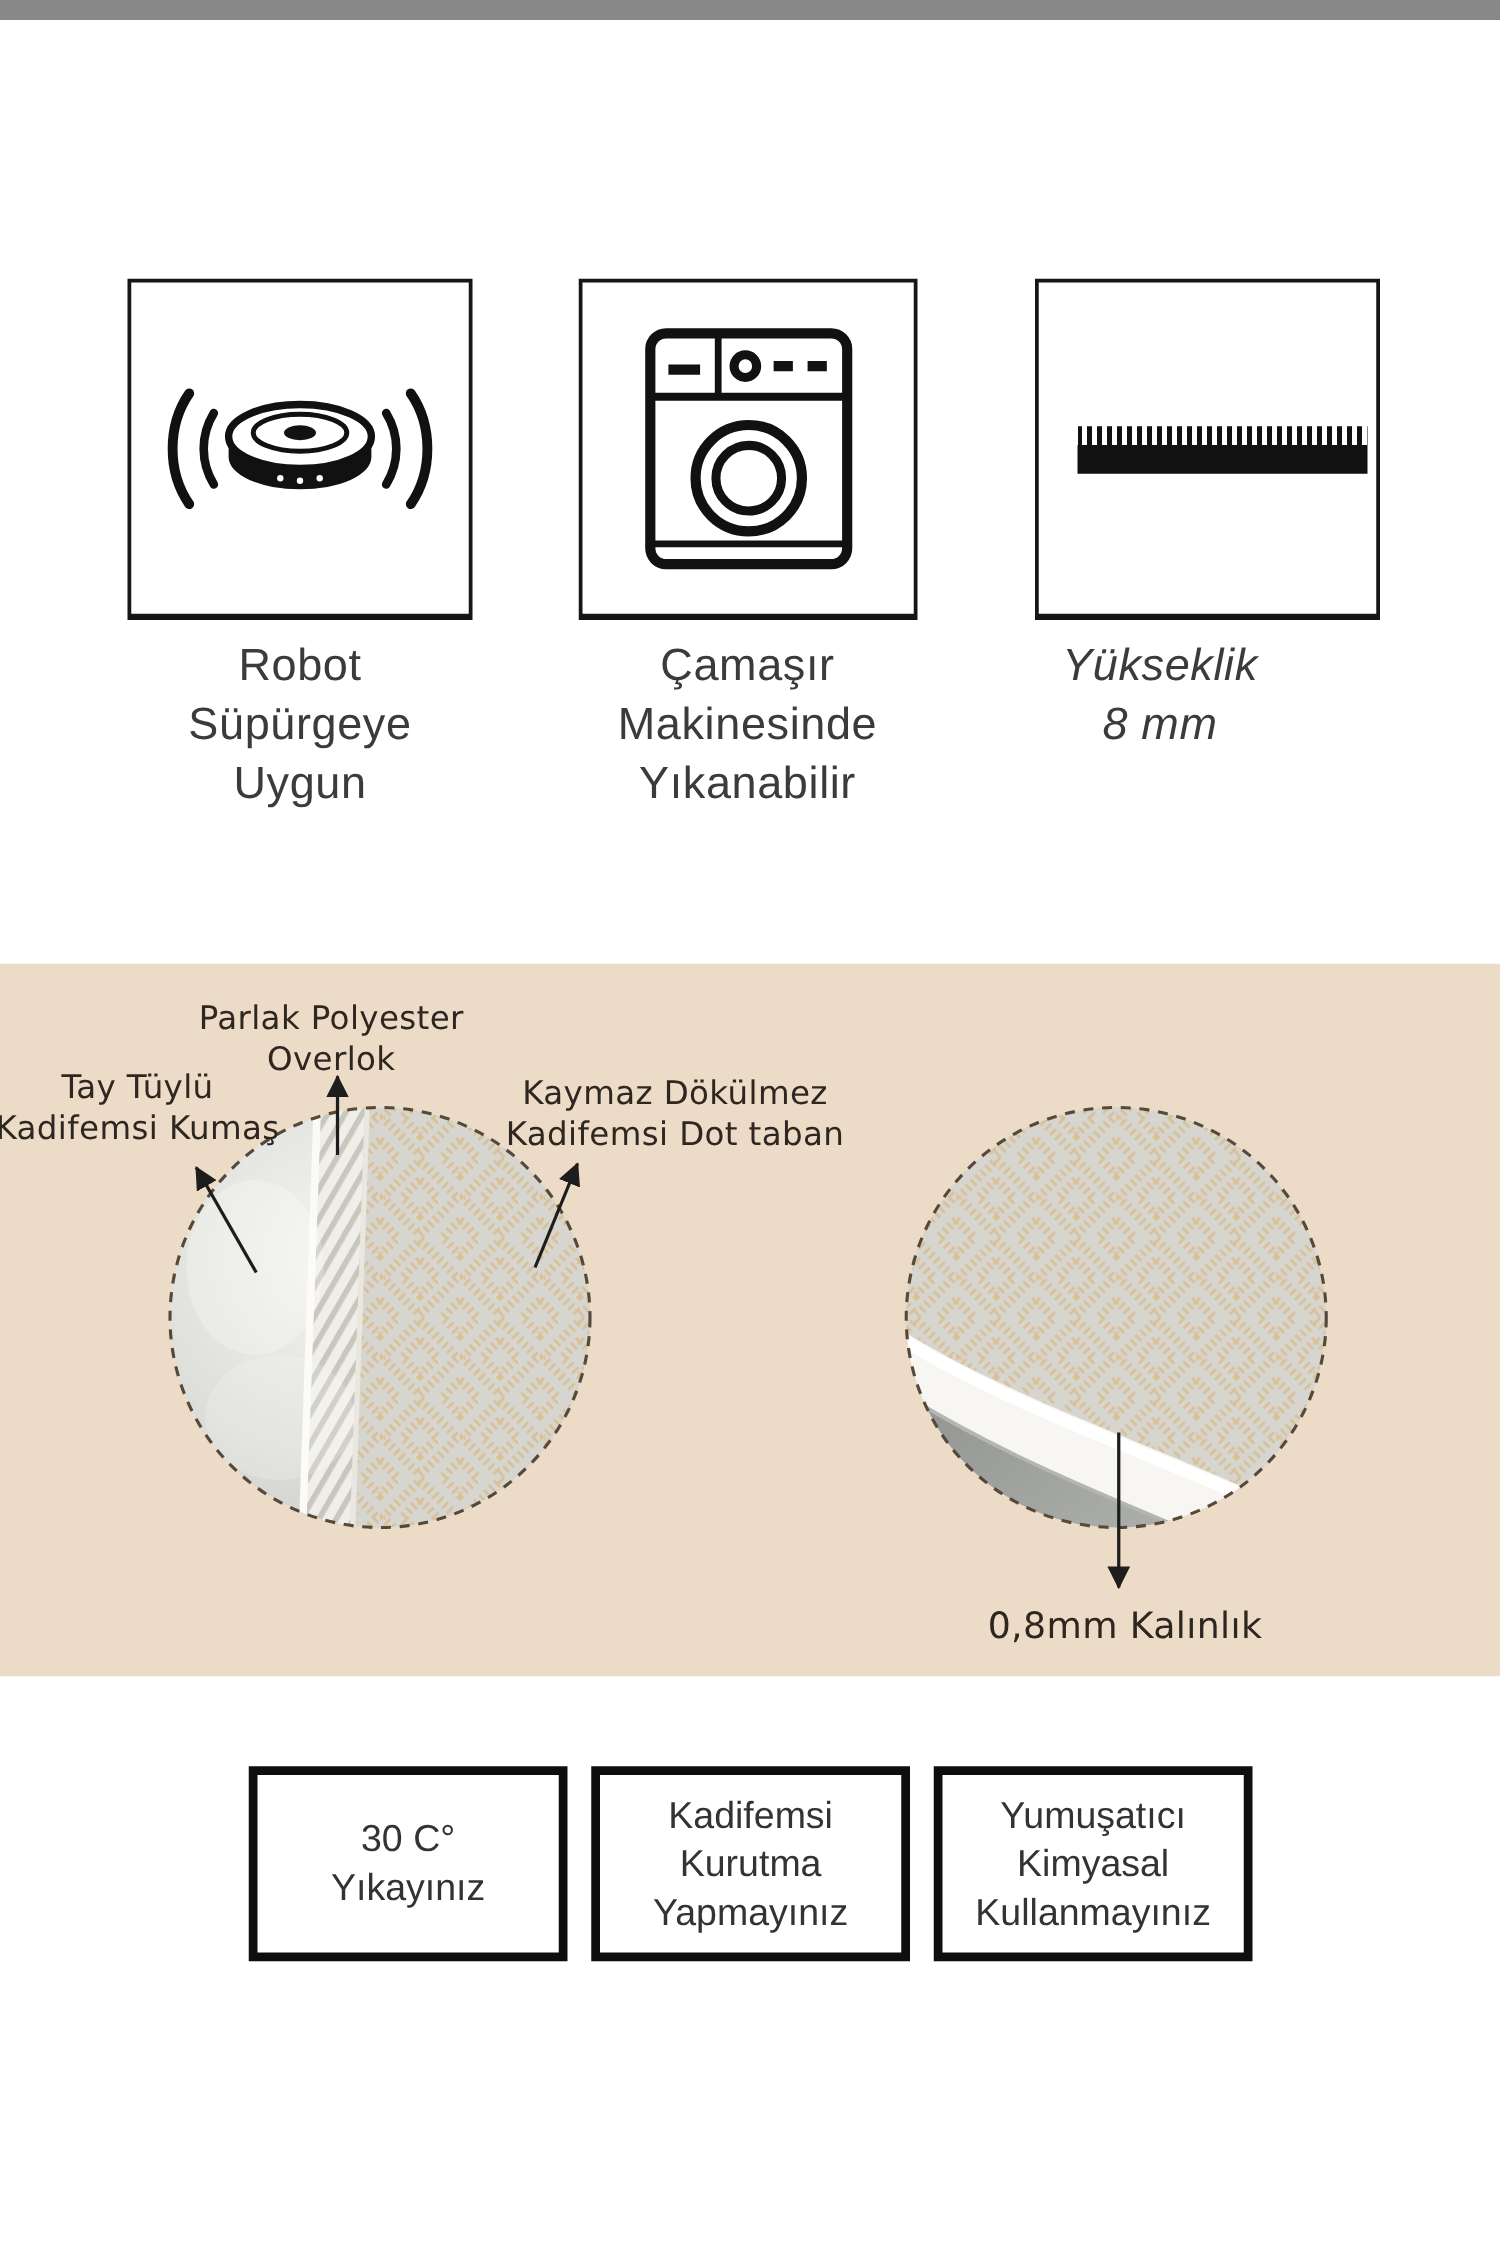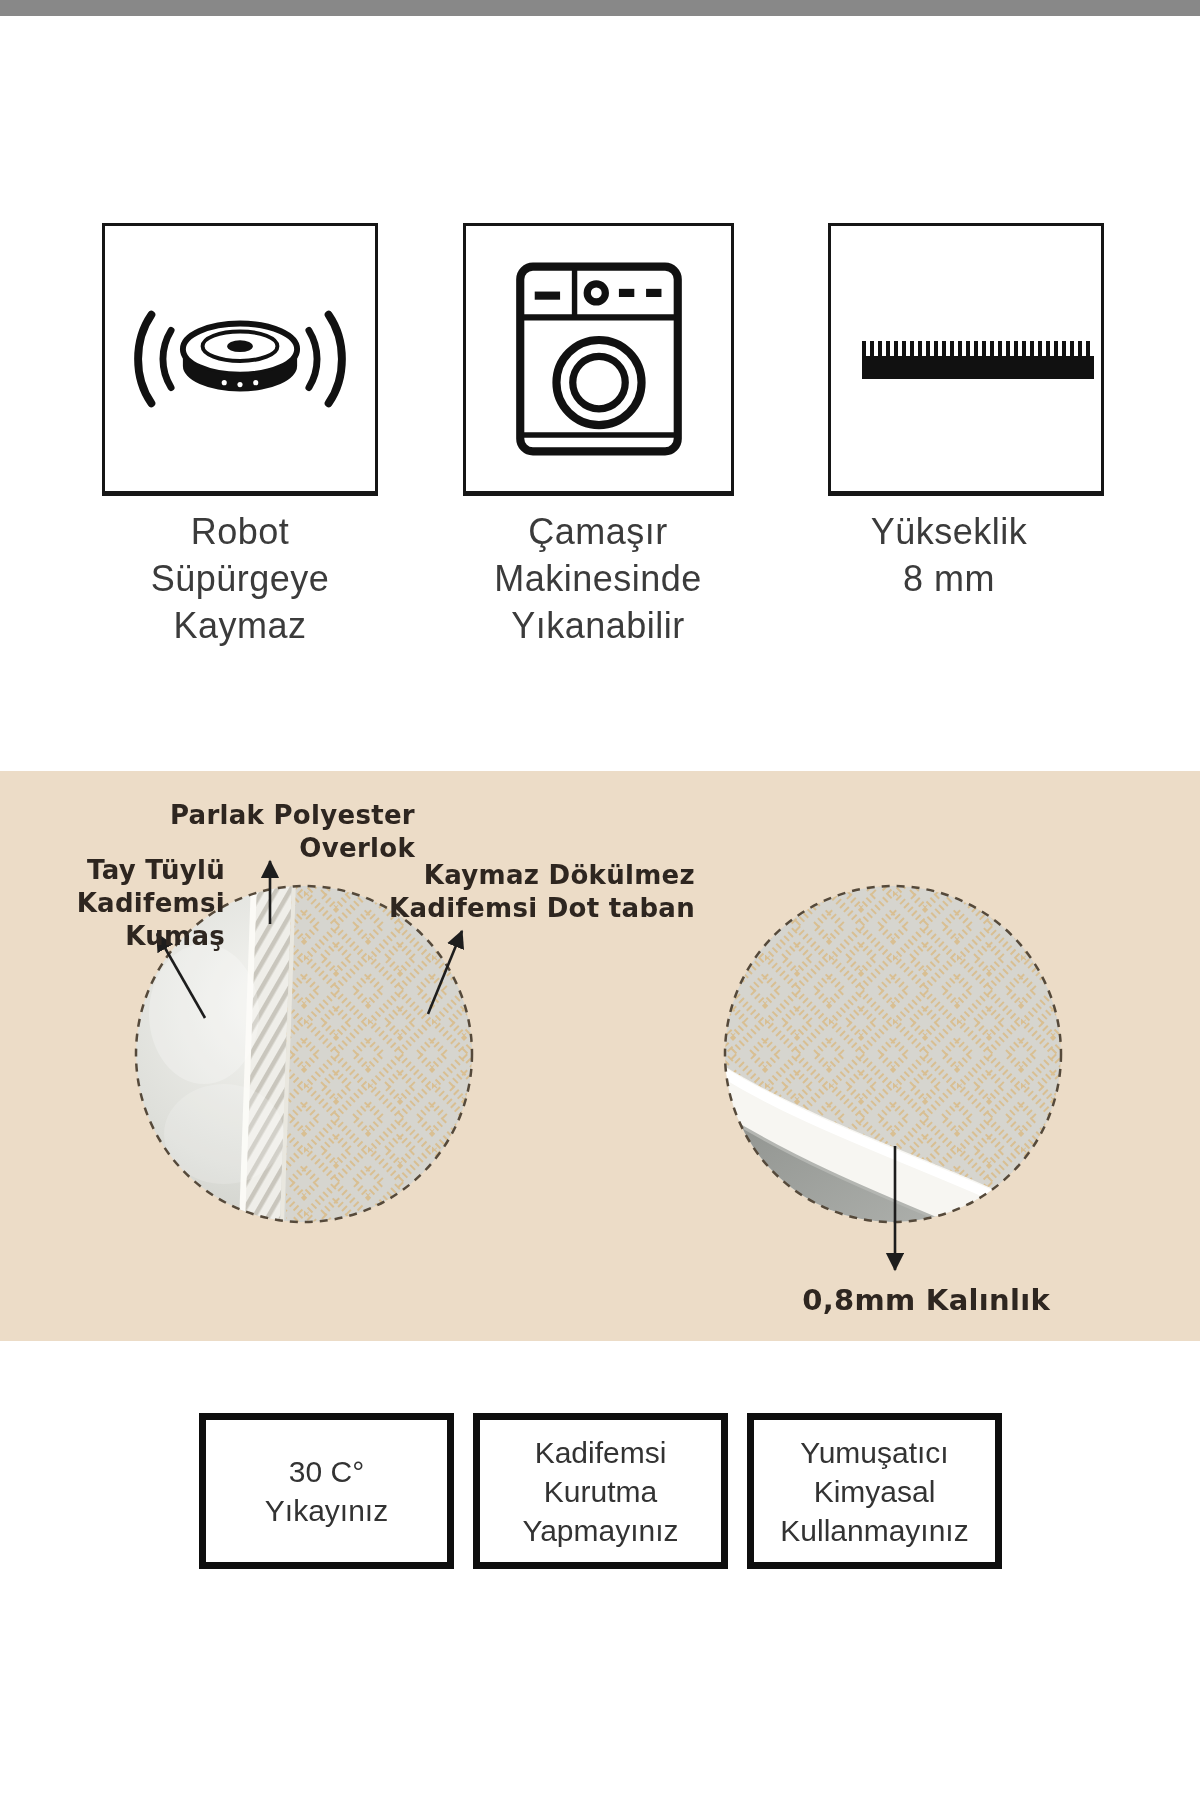--- a/index.html
+++ b/index.html
@@ -31,22 +31,22 @@
     font-size:36px;line-height:47px;font-weight:400;letter-spacing:.5px;
   }
   .feature-label span{display:block;}
   
   .beige-band{
     position:absolute;left:0;top:755px;width:1200px;height:570px;
     background:var(--beige-band,#ecdcc7);
   }
   .circle-photo{position:absolute;width:344px;height:344px;}
   .hand{
-    position:absolute;text-align:right;
-    font-family:"DejaVu Sans",sans-serif;font-weight:700;
+    position:absolute;text-align:center;
+    font-family:"DejaVu Sans",sans-serif;font-weight:400;
     color:var(--annotation-ink,#2e2620);
     font-size:26px;line-height:33px;letter-spacing:.3px;
   }
   .hand span{display:block;}
   .arrows-overlay{position:absolute;left:0;top:755px;width:1200px;height:570px;pointer-events:none;}
   
   .care-box{
     position:absolute;top:1397px;width:255px;height:156px;
     border:7px solid #0e0e0e;background:#fff;
     display:flex;flex-direction:column;align-items:center;justify-content:center;
@@ -103,28 +103,28 @@
       </svg>
     </div>
 
     <div class="feature-box" style="left:828px;">
       <div class="pile-icon"></div>
     </div>
 
     <div class="feature-label" style="left:70px;">
       <span>Robot</span>
       <span>Süpürgeye</span>
-      <span>Kaymaz</span>
+      <span>Uygun</span>
     </div>
     <div class="feature-label" style="left:428px;">
       <span>Çamaşır</span>
       <span>Makinesinde</span>
       <span>Yıkanabilir</span>
     </div>
-    <div class="feature-label" style="left:779px;">
+    <div class="feature-label" style="left:758px;font-style:italic;">
       <span>Yükseklik</span>
       <span>8 mm</span>
     </div>
   </div>
 
   <div class="beige-band"></div>
 
   <div class="circle-photo" style="left:132px;top:866px;">
     <svg width="344" height="344" viewBox="-172 -172 344 344">
       <defs>

